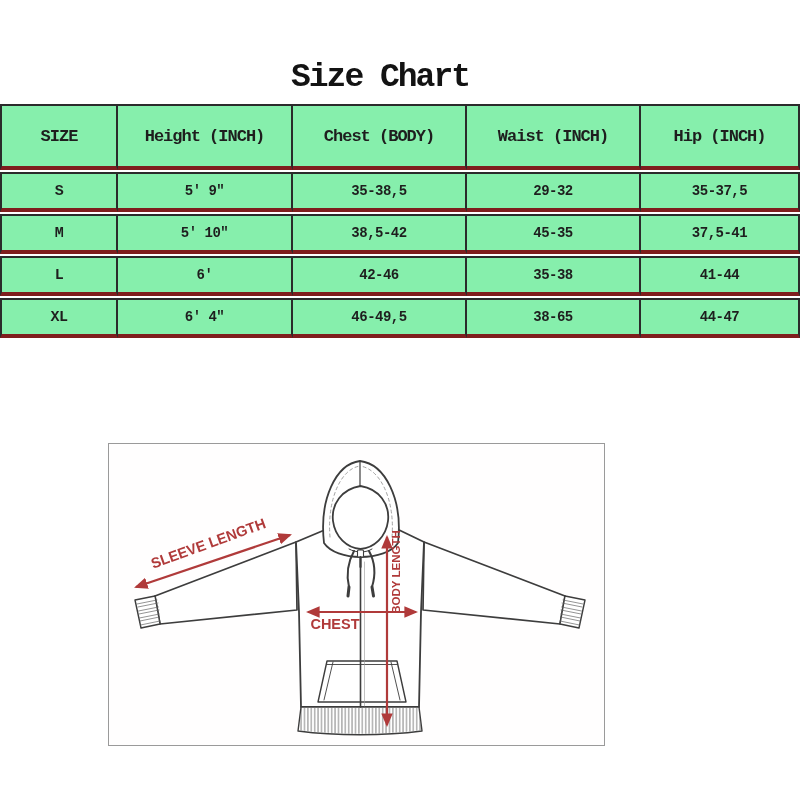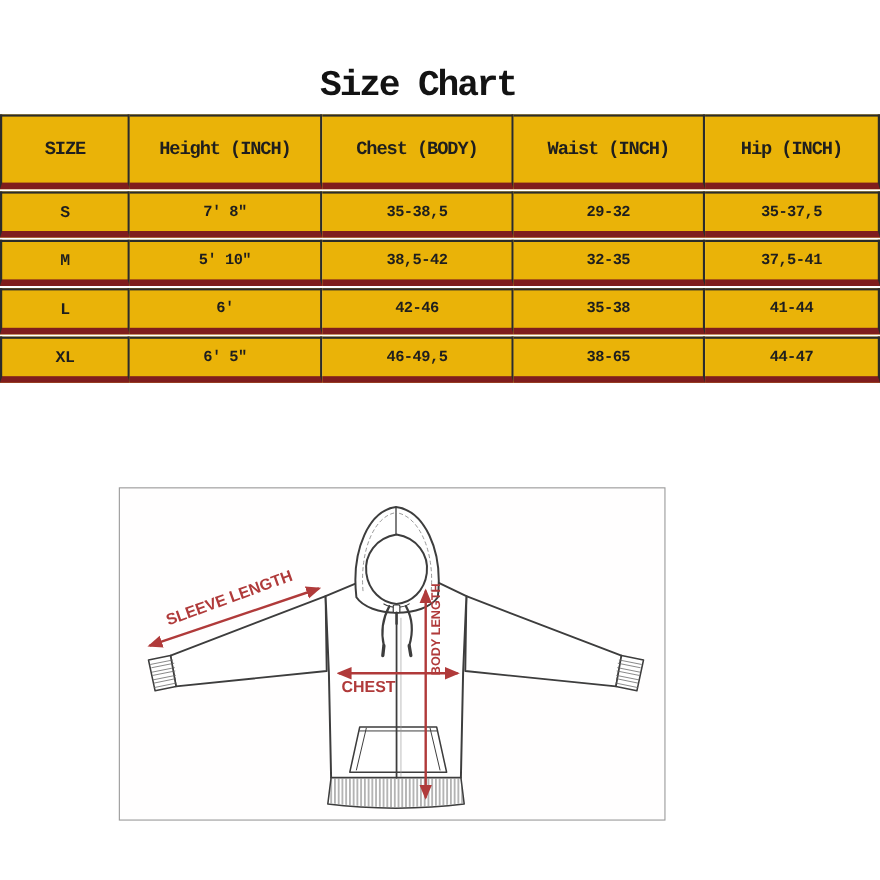--- a/index.html
+++ b/index.html
@@ -12,22 +12,22 @@
     position:absolute; top:59px; left:0; width:760px;
     text-align:center; font-size:33px; font-weight:700;
     letter-spacing:-2px; color:#131313;
   }
   table.size-chart {
     position:absolute; top:102px; left:0; width:800px;
     border-collapse:separate; border-spacing:0 2px;
     table-layout:fixed;
   }
   .size-chart th, .size-chart td {
-    background:#eab308; text-align:center; vertical-align:middle;
-    border-top:2px solid #2b2b2b; border-bottom:6px solid #7f1d1d;
+    background:#86efac; text-align:center; vertical-align:middle;
+    border-top:2px solid #2b2b2b; border-bottom:4px solid #7f1d1d;
     border-right:2px solid #2b2b2b; overflow:hidden;
     color:#1e1e1e;
   }
   .size-chart th:first-child, .size-chart td:first-child { border-left:2px solid #2b2b2b; }
   .size-chart th { height:58px; font-size:17px; font-weight:700; letter-spacing:-1px; }
   .size-chart td { height:32px; font-size:14px; font-weight:700; letter-spacing:-0.5px; }
   .size-chart td.size-col { font-size:15px; }
   .diagram-box {
     position:absolute; left:108px; top:443px; width:497px; height:303px;
     box-sizing:border-box; border:1px solid #9a9a9a; background:#fffefe;
@@ -53,42 +53,42 @@
       <th>SIZE</th>
       <th>Height (INCH)</th>
       <th>Chest (BODY)</th>
       <th>Waist (INCH)</th>
       <th>Hip (INCH)</th>
     </tr>
   </thead>
   <tbody>
     <tr>
       <td class="size-col">S</td>
-      <td>7′ 8″</td>
+      <td>5′ 9″</td>
       <td>35-38,5</td>
       <td>29-32</td>
       <td>35-37,5</td>
     </tr>
     <tr>
       <td class="size-col">M</td>
       <td>5′ 10″</td>
       <td>38,5-42</td>
-      <td>32-35</td>
+      <td>45-35</td>
       <td>37,5-41</td>
     </tr>
     <tr>
       <td class="size-col">L</td>
       <td>6′</td>
       <td>42-46</td>
       <td>35-38</td>
       <td>41-44</td>
     </tr>
     <tr>
       <td class="size-col">XL</td>
-      <td>6′ 5″</td>
+      <td>6′ 4″</td>
       <td>46-49,5</td>
       <td>38-65</td>
       <td>44-47</td>
     </tr>
   </tbody>
 </table>
 
 <div class="diagram-box">
   <svg width="495" height="301" viewBox="0 0 495 301">
     <defs>

